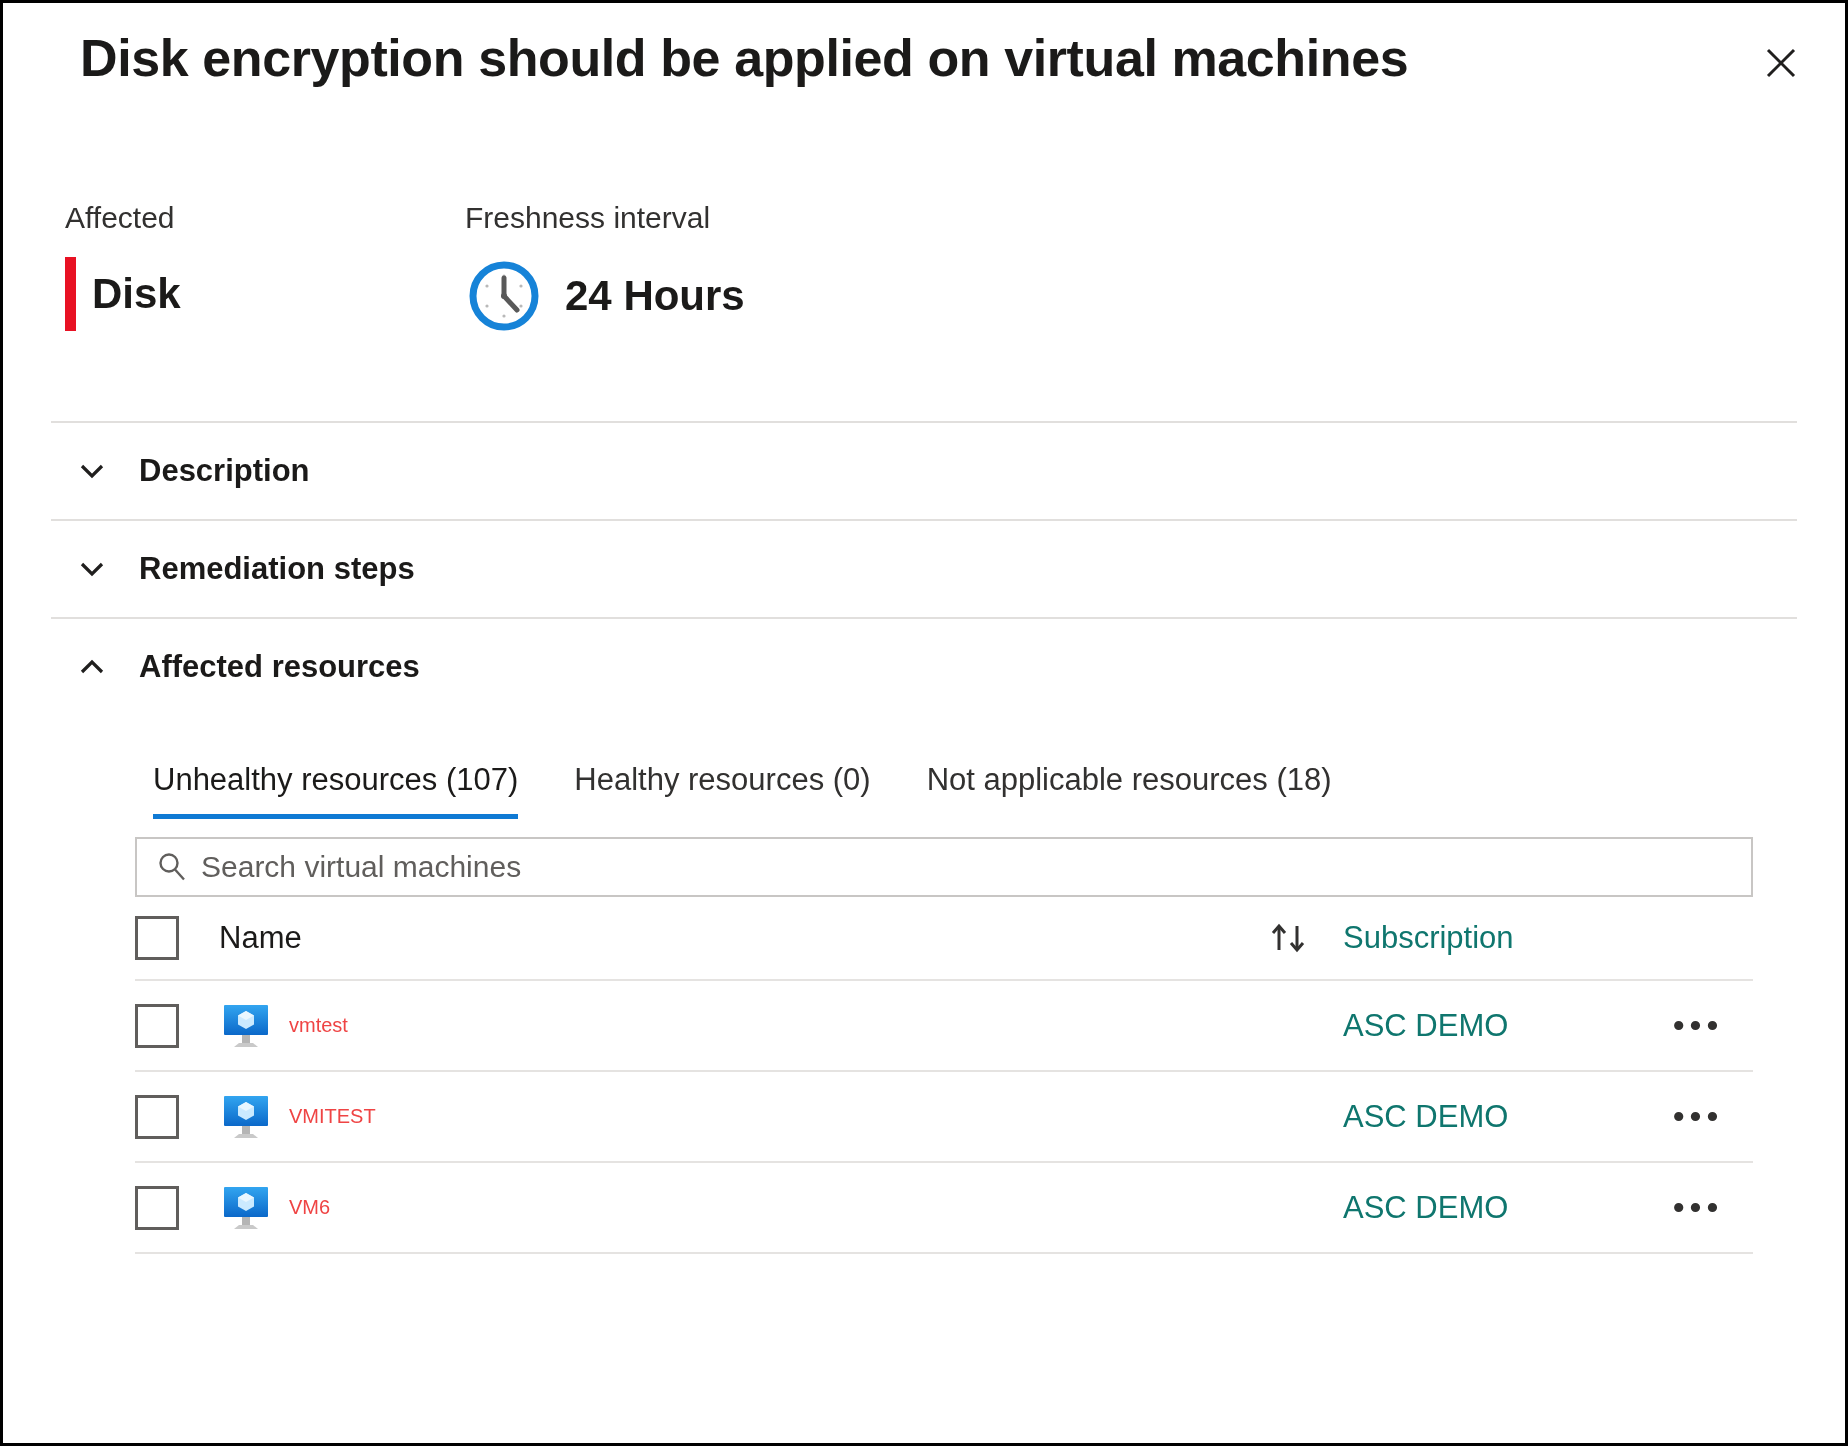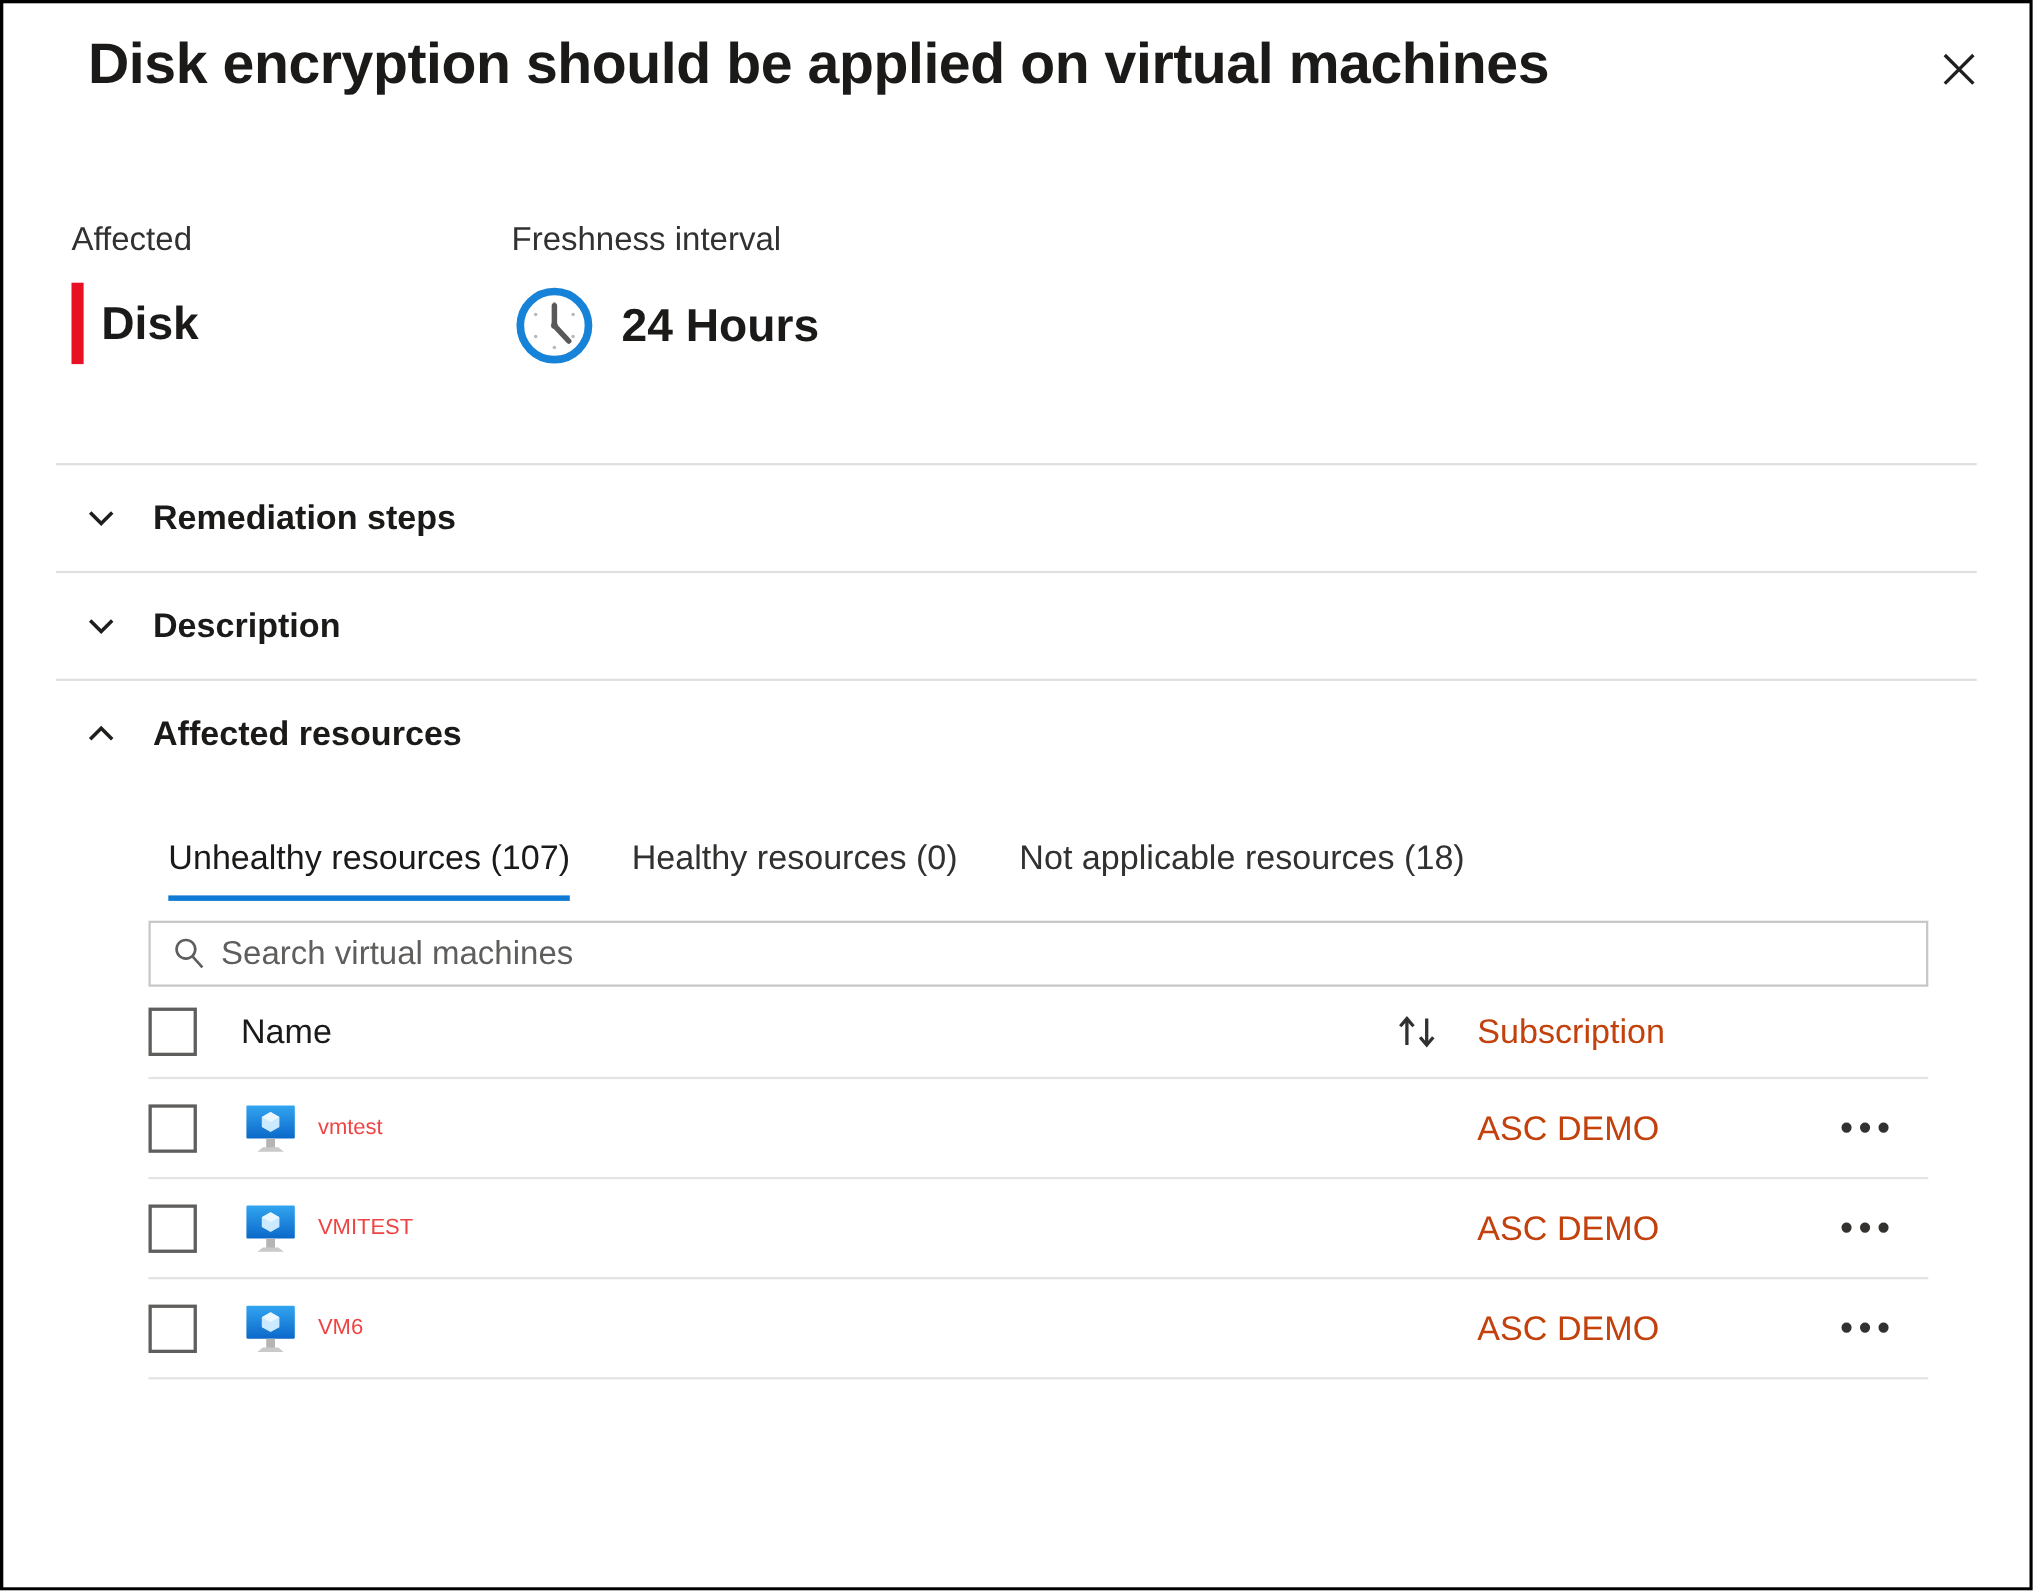--- a/index.html
+++ b/index.html
@@ -211,21 +211,21 @@
     flex: none;
     display: flex;
     align-items: center;
     justify-content: center;
     cursor: pointer;
   }
   .sub-cell {
     width: 300px;
     flex: none;
     font-size: 31px;
-    color: #c2410c;
+    color: #0f766e;
   }
   .sub-cell.head-sub { font-weight: 400; }
   .more-cell {
     width: 110px;
     flex: none;
     display: flex;
     align-items: center;
     justify-content: center;
   }
   .ellipsis {
@@ -281,30 +281,30 @@
   </div>
 
   <div class="sections">
 
     <div class="section-head">
       <span class="chev">
         <svg width="34" height="34" viewBox="0 0 34 34">
           <polyline points="7,12 17,22 27,12" fill="none" stroke="#201f1e" stroke-width="3.2"></polyline>
         </svg>
       </span>
-      <span class="section-title">Remediation steps</span>
+      <span class="section-title">Description</span>
     </div>
 
     <div class="section-head">
       <span class="chev">
         <svg width="34" height="34" viewBox="0 0 34 34">
           <polyline points="7,12 17,22 27,12" fill="none" stroke="#201f1e" stroke-width="3.2"></polyline>
         </svg>
       </span>
-      <span class="section-title">Description</span>
+      <span class="section-title">Remediation steps</span>
     </div>
 
     <div class="section-head">
       <span class="chev">
         <svg width="34" height="34" viewBox="0 0 34 34">
           <polyline points="7,22 17,12 27,22" fill="none" stroke="#201f1e" stroke-width="3.2"></polyline>
         </svg>
       </span>
       <span class="section-title">Affected resources</span>
     </div>

